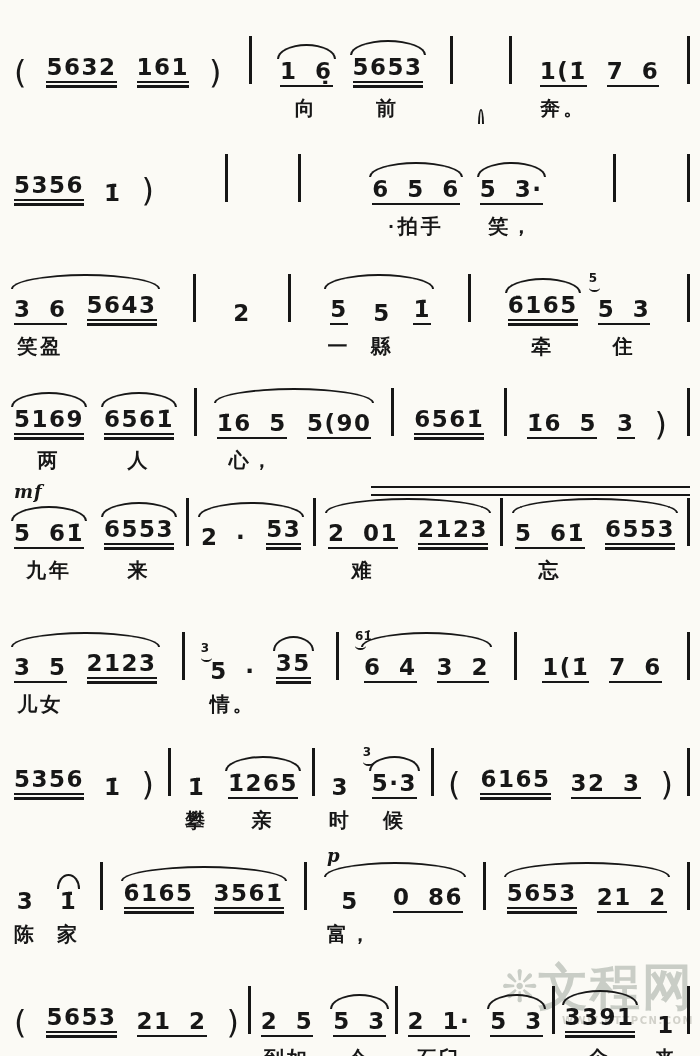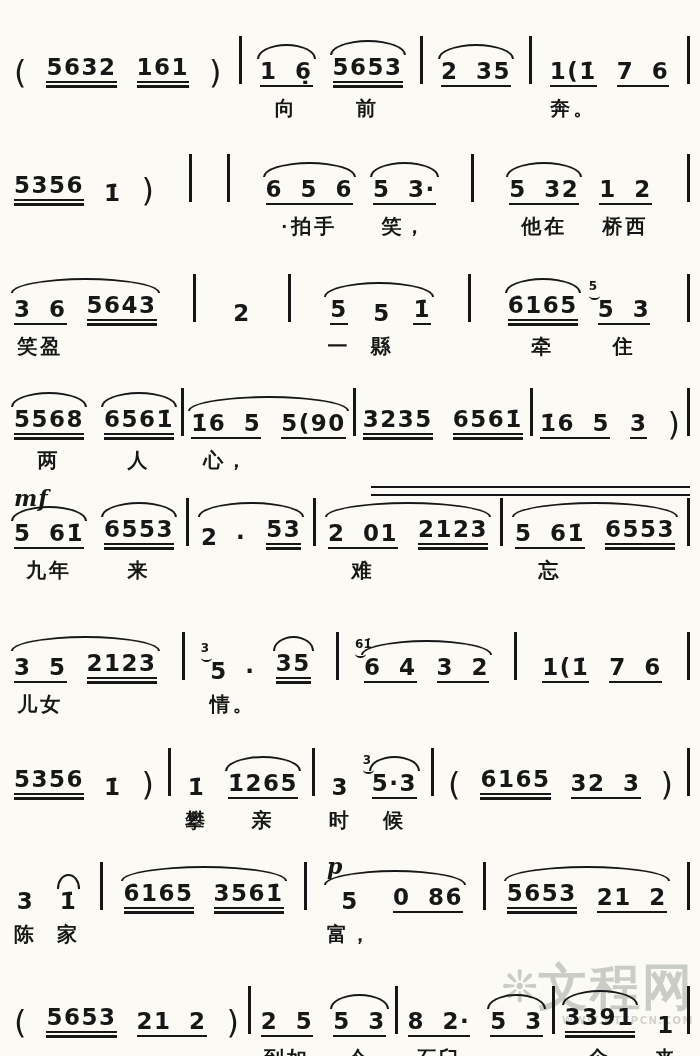--- a/index.html
+++ b/index.html
@@ -14,21 +14,21 @@
     display:flex;justify-content:space-between;align-items:flex-end;
     padding:30px 10px 0 14px;box-sizing:border-box;
   }
   .cell{display:flex;flex-direction:column;}
   .notes{display:flex;align-items:flex-end;gap:20px;position:relative;}
   .tok{display:flex;flex-direction:column;align-items:center;position:relative;}
   .n{
     font-size:23px;font-weight:bold;line-height:1.05;
     letter-spacing:1.5px;white-space:pre;word-spacing:8px;position:relative;
   }
-  .u1{border-bottom:2.5px solid currentColor;padding-bottom:2px;}
+  .u1{border-bottom:2.5px solid currentColor;padding-bottom:2px;margin-top:8px;}
   .u2{border-bottom:2.5px solid currentColor;padding-bottom:2px;margin-bottom:4px;}
   .u2::after{content:"";position:absolute;left:0;right:0;bottom:-6.5px;height:2.5px;background:currentColor;}
   .arc::before{
     content:"";position:absolute;left:-3px;right:-3px;top:-15px;height:13px;
     border:2px solid currentColor;border-bottom:none;
     border-radius:50% 50% 0 0 / 100% 100% 0 0;
   }
   .ly{
     font-size:20px;font-weight:600;letter-spacing:3px;white-space:nowrap;
     height:28px;margin-top:9px;line-height:1.2;
@@ -38,21 +38,21 @@
   .par{font-size:32px;font-weight:400;margin-bottom:36px;line-height:1;}
   .gr{
     position:absolute;top:-17px;left:-9px;font-size:12px;font-weight:bold;
     letter-spacing:0;line-height:1;
   }
   .gr::after{
     content:"";display:block;width:11px;height:6px;margin-top:0px;
     border-bottom:2px solid currentColor;border-radius:0 0 50% 50%;
   }
   .dyn{
-    position:absolute;left:0px;top:-32px;font-size:22px;font-weight:bold;
+    position:absolute;left:0px;top:-32px;font-size:18px;font-weight:bold;
     font-style:italic;font-family:"DejaVu Serif","Liberation Serif",serif;
     letter-spacing:1px;
   }
   .flat{
     position:absolute;top:18px;height:6px;
     border-top:2.5px solid #161616;border-bottom:2px solid #161616;
   }
   .wm{
     position:absolute;top:962px;right:6px;width:215px;
     color:#a9b0a7;opacity:.6;text-align:right;line-height:1;
@@ -95,24 +95,20 @@
           </div>
           <div class="tok">
             <span class="n u2 arc">5653</span>
             <span class="ly">前</span>
           </div>
         </div>
       </div>
       <div class="bar"></div>
       <div class="cell">
         <div class="notes arc">
-          <div class="tok">
-            <span class="n u1">2 35</span>
-            <span class="ly"></span>
-          </div>
         </div>
       </div>
       <div class="bar"></div>
       <div class="cell">
         <div class="notes">
           <div class="tok">
             <span class="n u1">1(1̇</span>
             <span class="ly">奔。</span>
           </div>
           <div class="tok">
@@ -145,32 +141,20 @@
             <span class="n u1 arc">6 5 6</span>
             <span class="ly">·拍手</span>
           </div>
           <div class="tok">
             <span class="n u1 arc">5 3·</span>
             <span class="ly">笑，</span>
           </div>
         </div>
       </div>
       <div class="bar"></div>
-      <div class="cell">
-        <div class="notes">
-          <div class="tok">
-            <span class="n u1 arc">5 32</span>
-            <span class="ly">他在</span>
-          </div>
-          <div class="tok">
-            <span class="n u1">1 2</span>
-            <span class="ly">桥西</span>
-          </div>
-        </div>
-      </div>
       <div class="bar"></div>
     </div>
     <div class="line" style="top: 244px;">
       <div class="cell">
         <div class="notes arc">
           <div class="tok">
             <span class="n u1">3 6</span>
             <span class="ly">笑盈</span>
           </div>
           <div class="tok">
@@ -218,21 +202,21 @@
             <span class="ly">住</span>
           </div>
         </div>
       </div>
       <div class="bar"></div>
     </div>
     <div class="line" style="top: 358px;">
       <div class="cell">
         <div class="notes">
           <div class="tok">
-            <span class="n u2 arc">5568</span>
+            <span class="n u2 arc">5169</span>
             <span class="ly">两</span>
           </div>
           <div class="tok">
             <span class="n u2 arc">6561̇</span>
             <span class="ly">人</span>
           </div>
         </div>
       </div>
       <div class="bar"></div>
       <div class="cell">
@@ -243,24 +227,20 @@
           </div>
           <div class="tok">
             <span class="n u1">5(90</span>
             <span class="ly"></span>
           </div>
         </div>
       </div>
       <div class="bar"></div>
       <div class="cell">
         <div class="notes">
-          <div class="tok">
-            <span class="n u2">3235</span>
-            <span class="ly"></span>
-          </div>
           <div class="tok">
             <span class="n u2">6561̇</span>
             <span class="ly"></span>
           </div>
         </div>
       </div>
       <div class="bar"></div>
       <div class="cell">
         <div class="notes">
           <div class="tok">
@@ -526,21 +506,21 @@
           <div class="tok">
             <span class="n u1 arc">5 3</span>
             <span class="ly">今</span>
           </div>
         </div>
       </div>
       <div class="bar"></div>
       <div class="cell">
         <div class="notes">
           <div class="tok">
-            <span class="n u1">8 2·</span>
+            <span class="n u1">2 1·</span>
             <span class="ly">石臼</span>
           </div>
           <div class="tok">
             <span class="n u1 arc">5 3</span>
             <span class="ly"></span>
           </div>
         </div>
       </div>
       <div class="bar"></div>
       <div class="cell">

